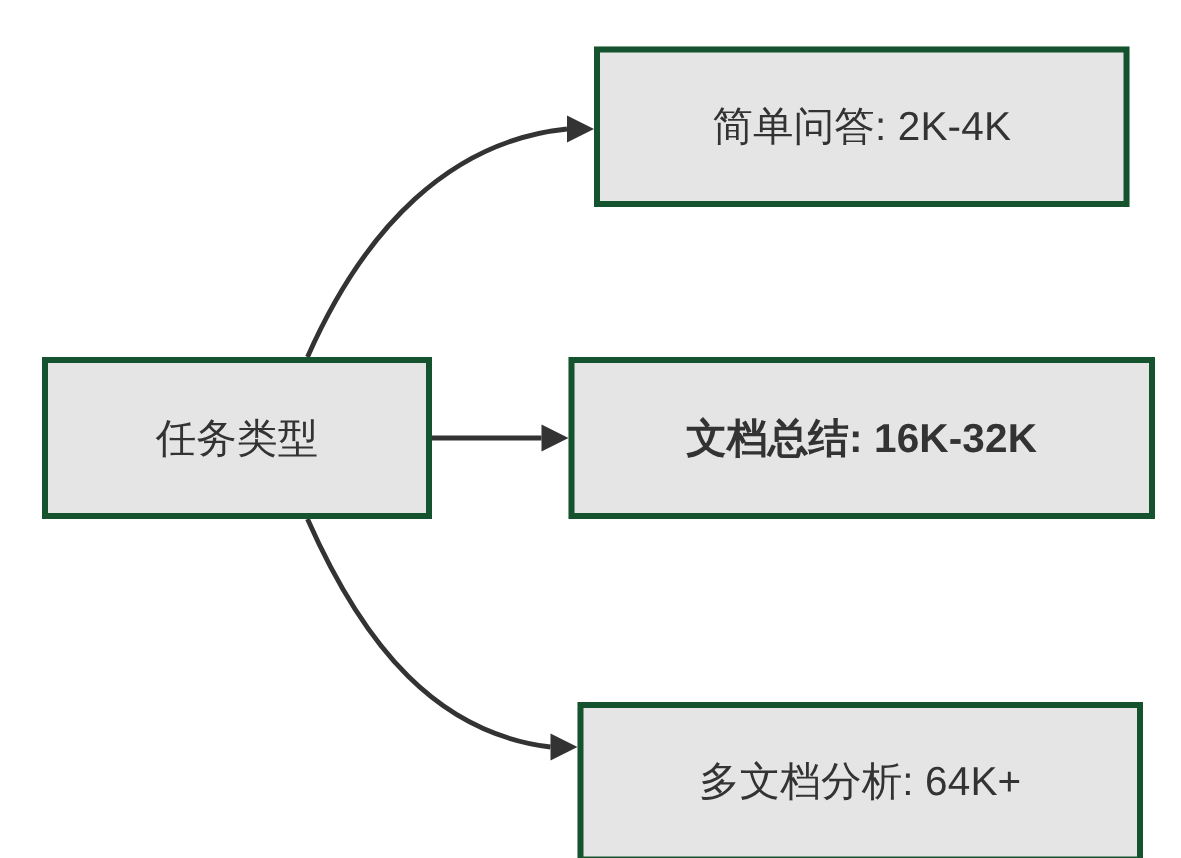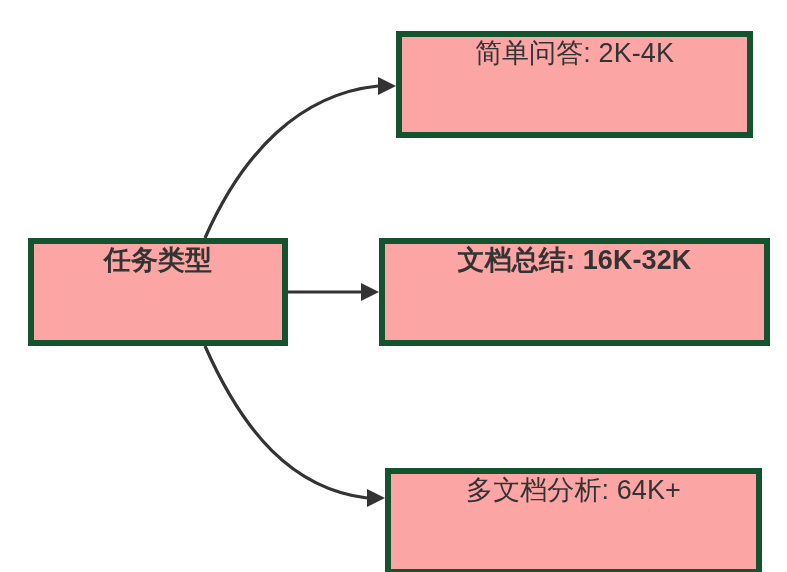--- a/index.html
+++ b/index.html
@@ -21,39 +21,39 @@
     position: absolute;
     left: 0;
     top: 0;
     width: 787px;
     height: 572px;
     pointer-events: none;
   }
   .node {
     position: absolute;
     box-sizing: border-box;
-    background: #fca5a5;
-    border: 6px solid #14532d;
+    background: #e5e5e5;
+    border: 4px solid #14532d;
     display: flex;
+    align-items: center;
     justify-content: center;
     text-align: center;
   }
   .node-label {
     color: #333333;
     font-size: 27px;
     line-height: 1.2;
     white-space: nowrap;
     letter-spacing: 0.1px;
   }
   #node-root {
     left: 28px;
     top: 238px;
     width: 260px;
     height: 108px;
-    font-weight: bold;
   }
   #node-simple-qa {
     left: 396px;
     top: 31px;
     width: 357px;
     height: 107px;
   }
   #node-doc-summary {
     left: 379px;
     top: 238px;

